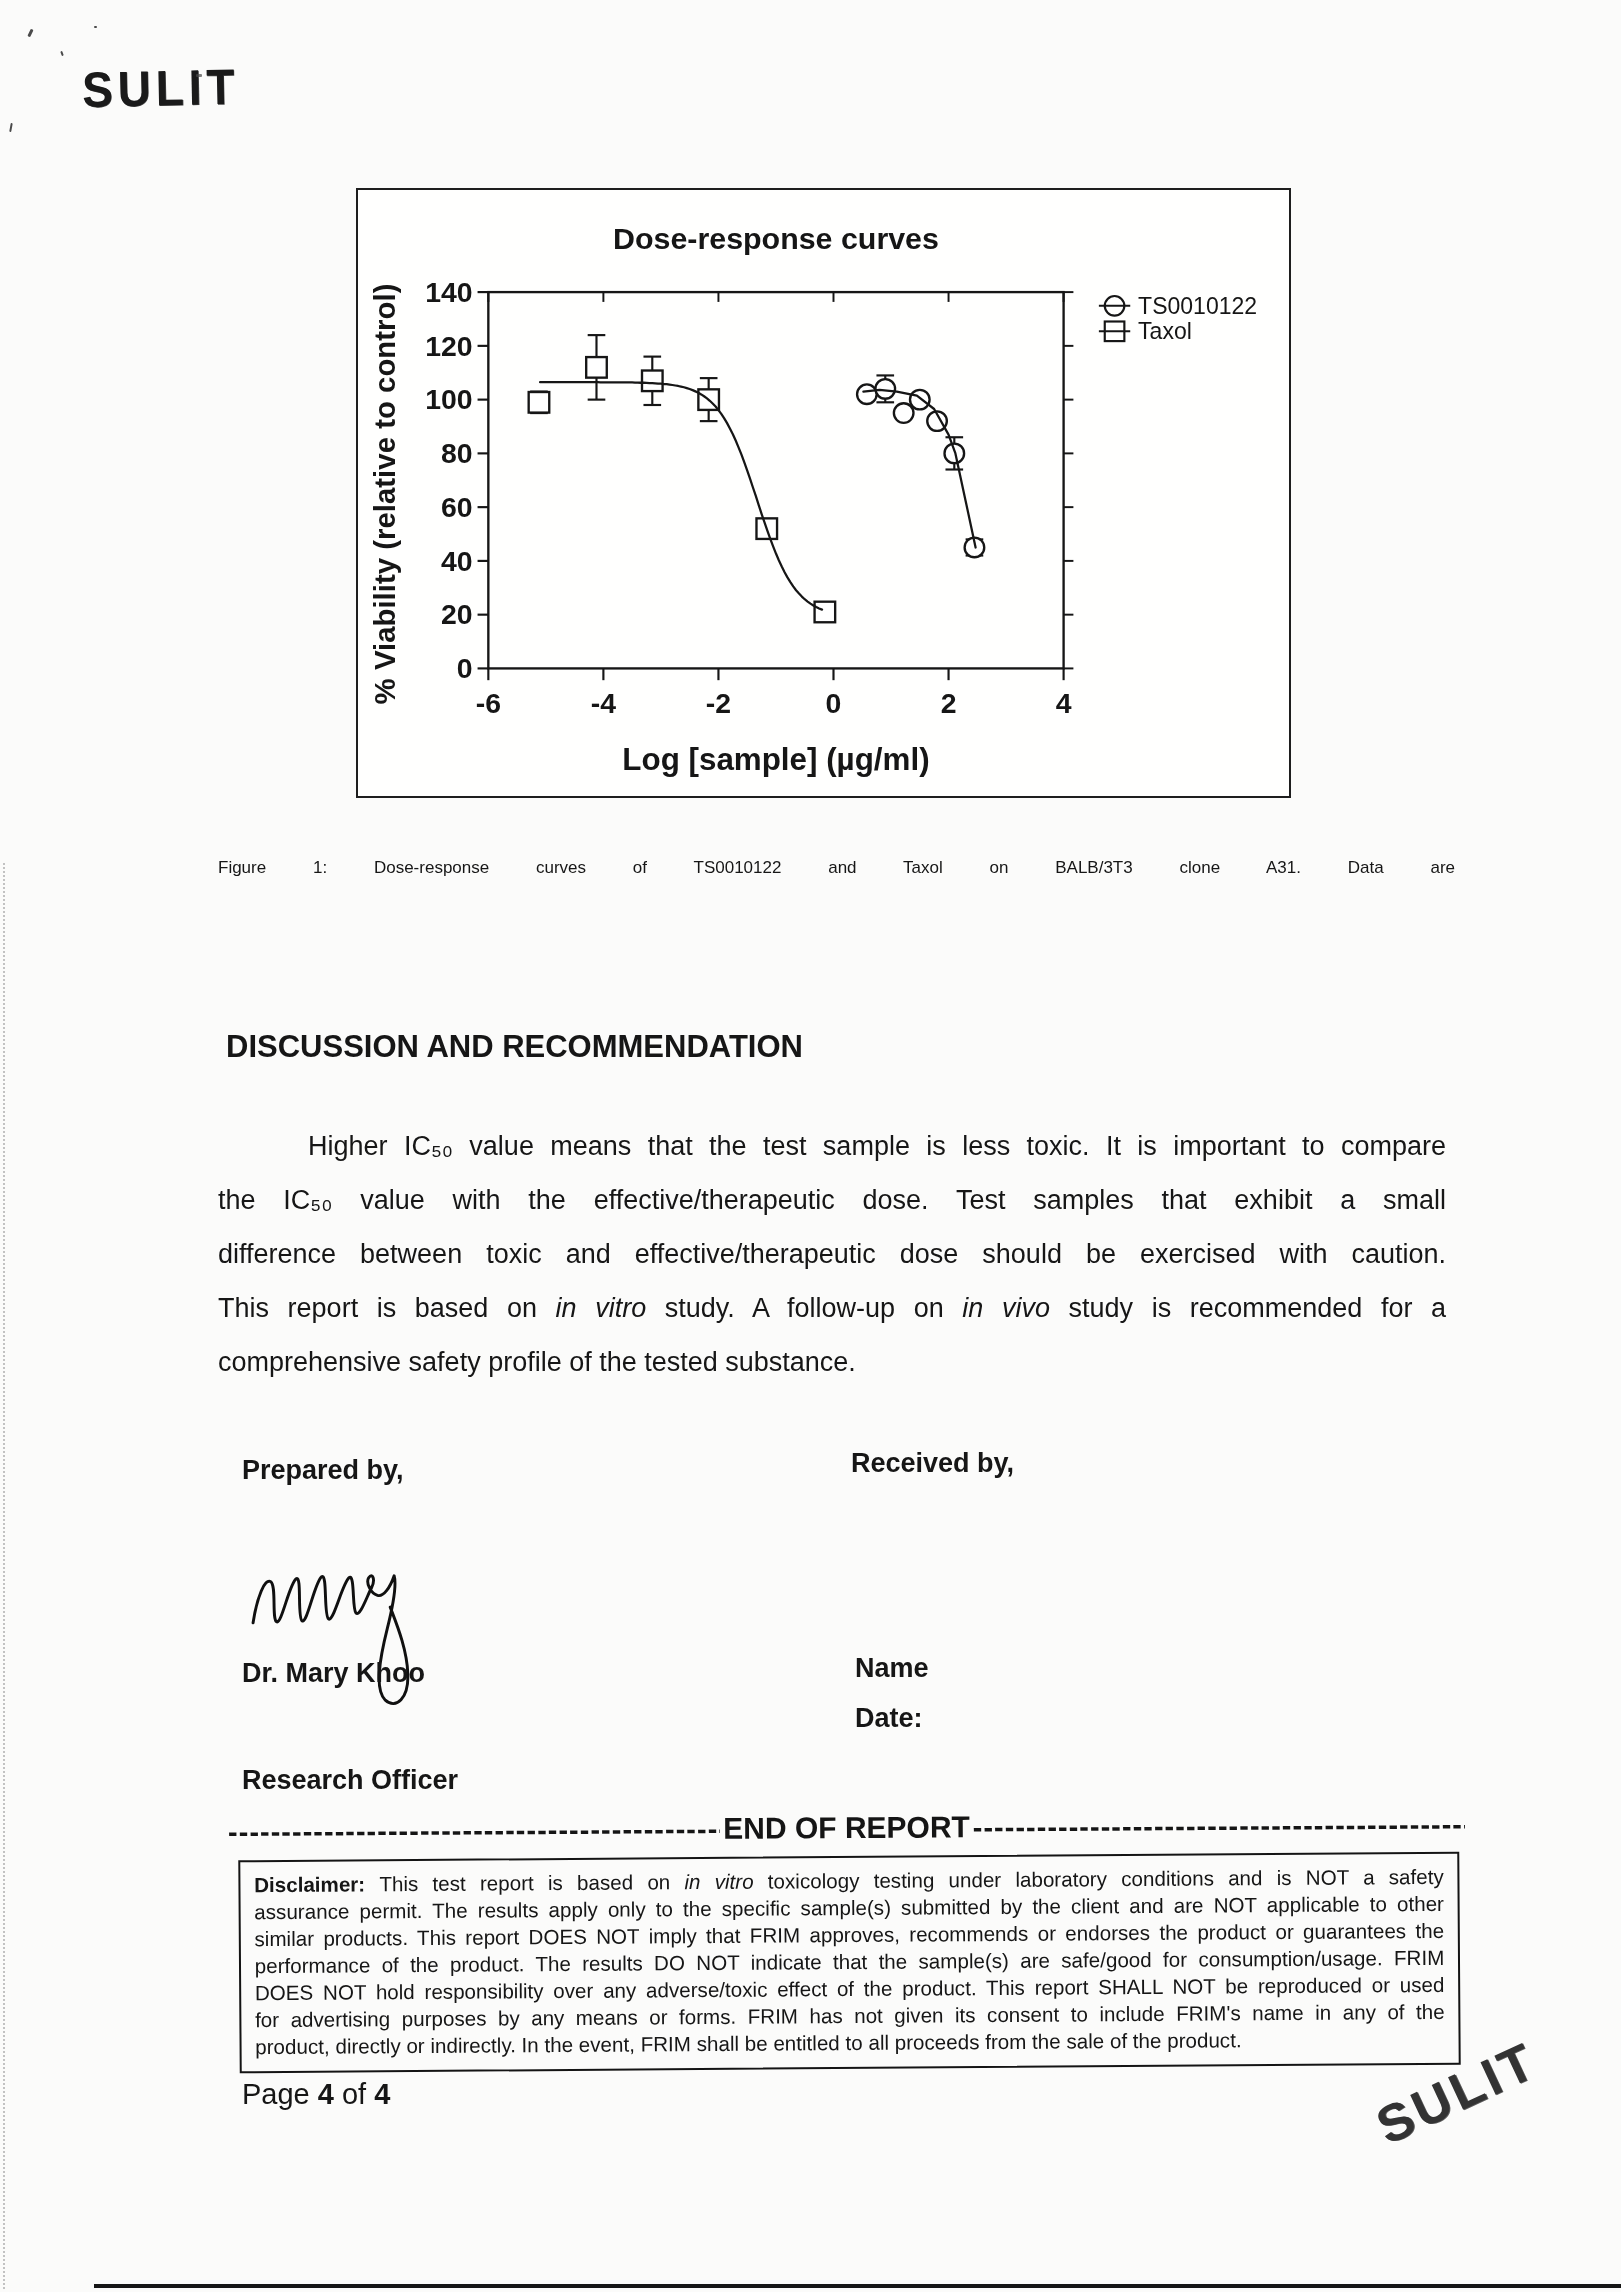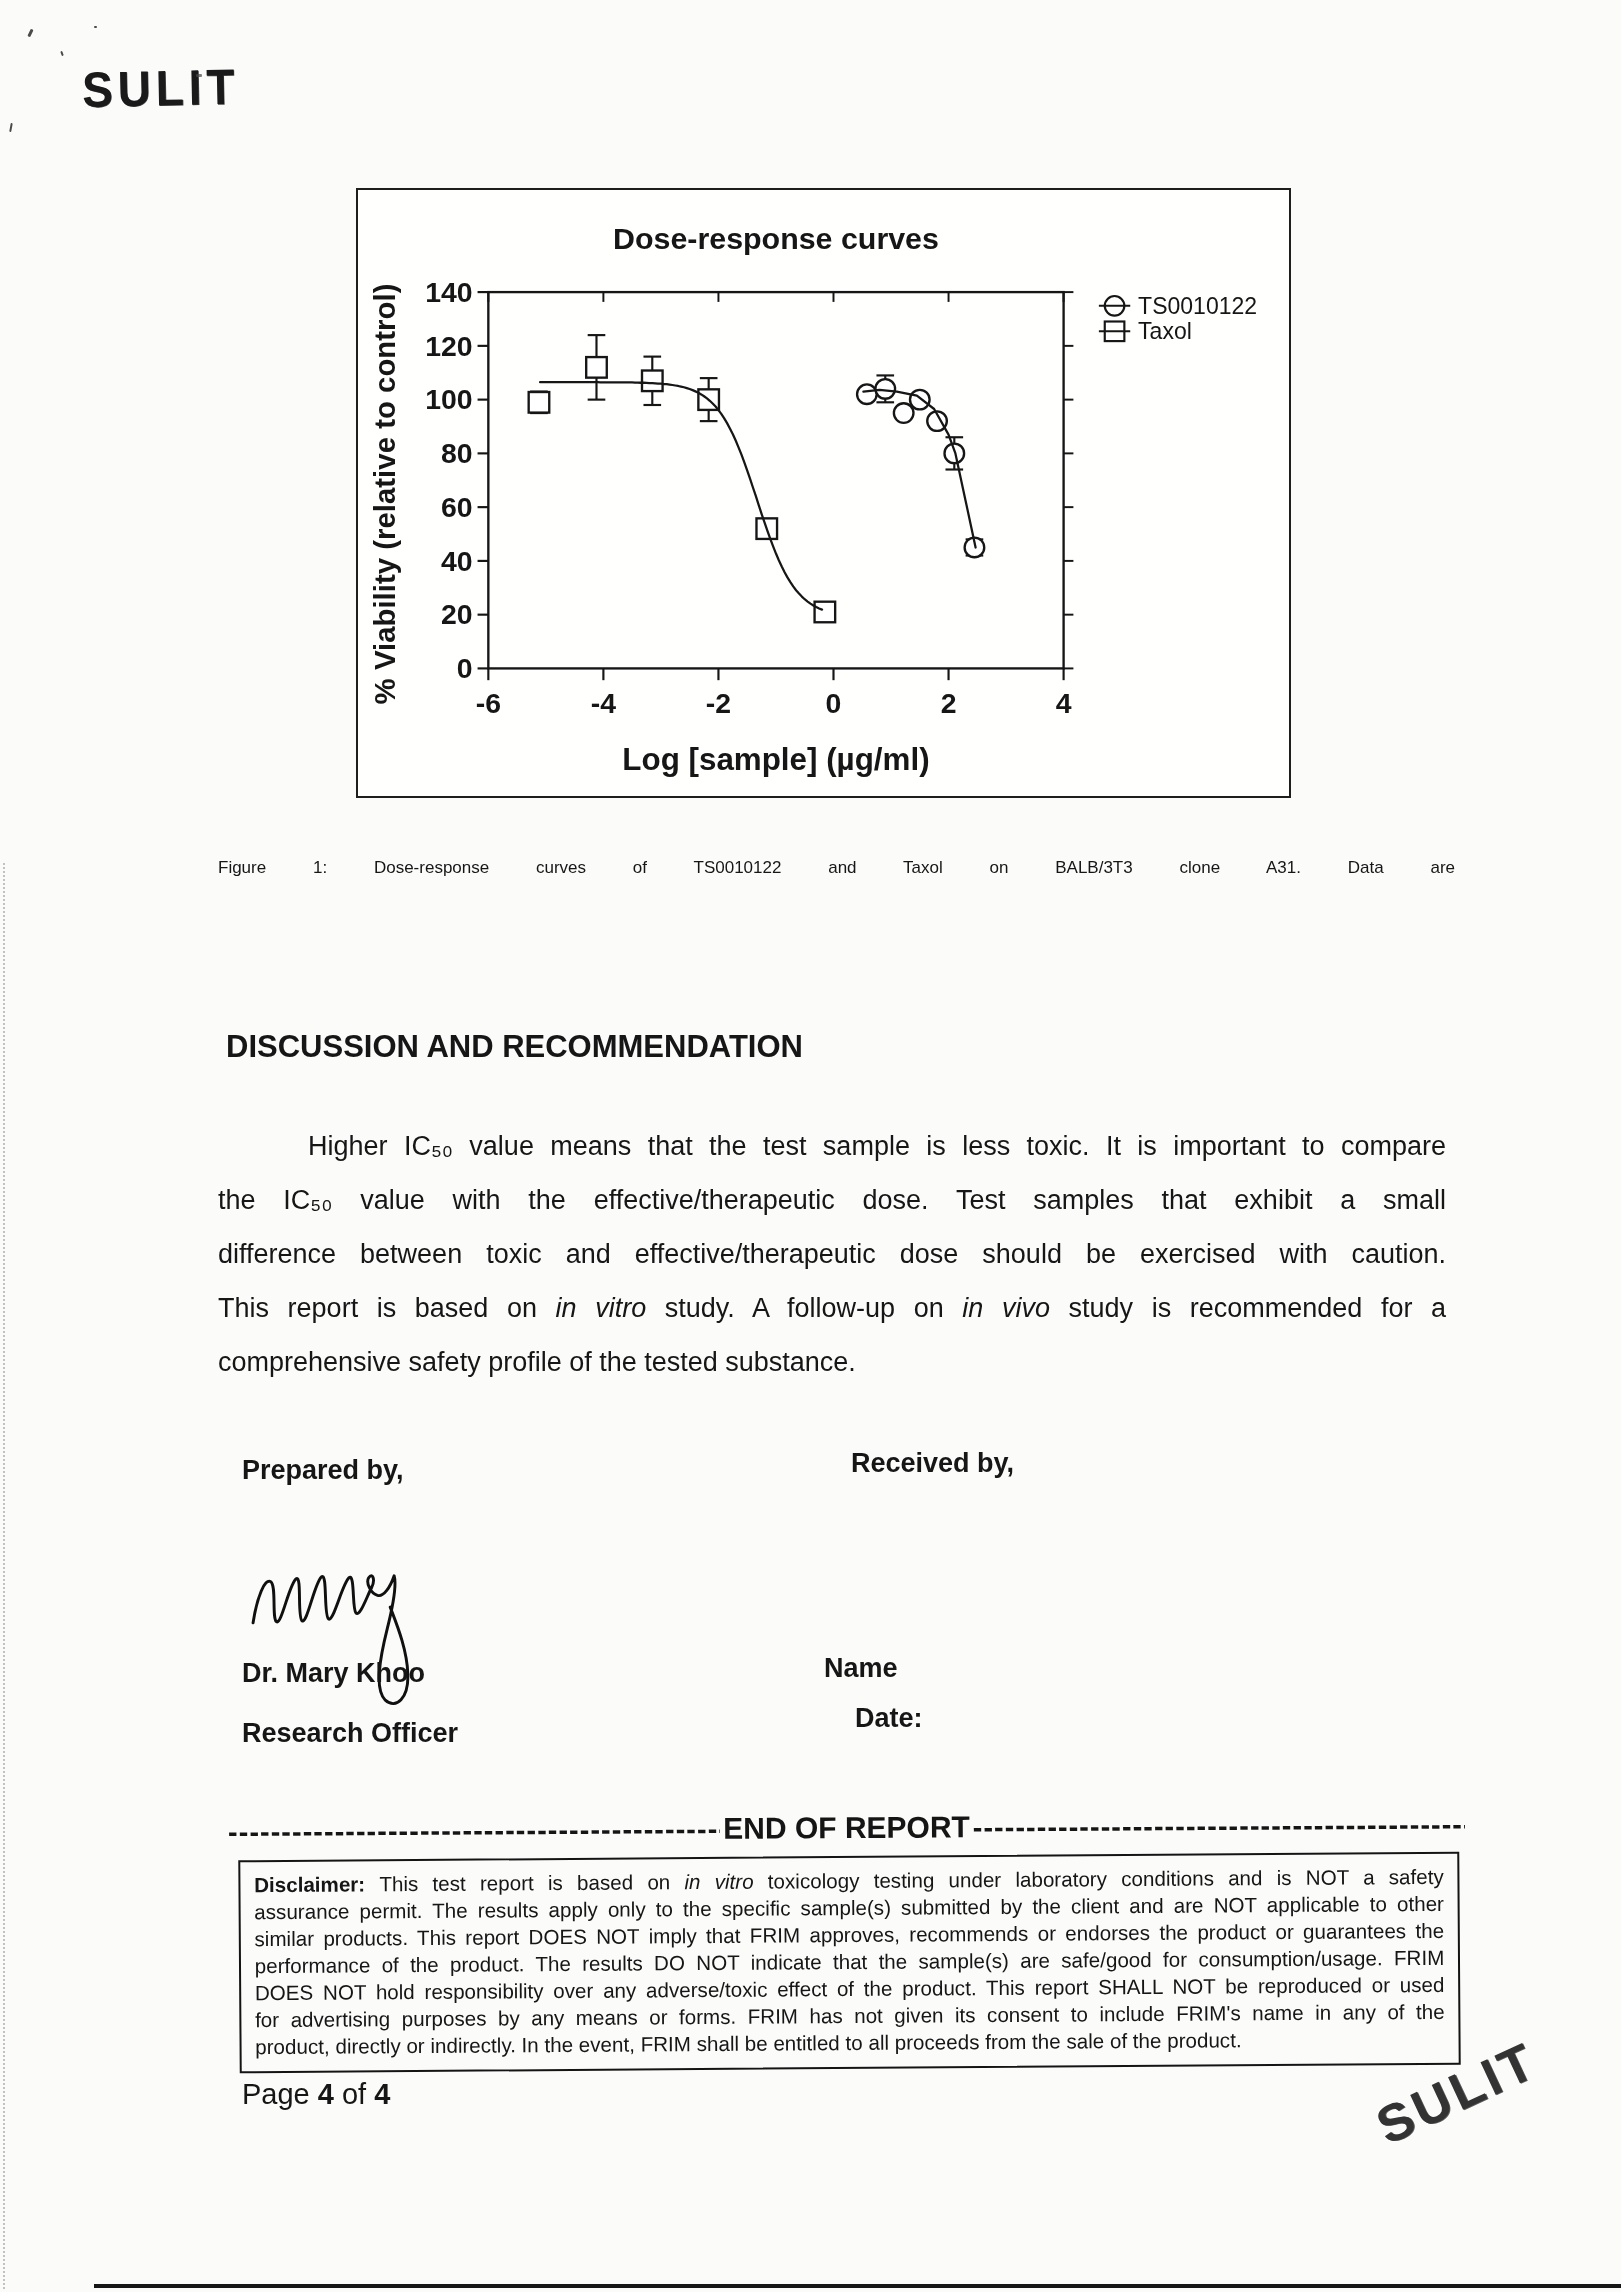--- a/index.html
+++ b/index.html
@@ -33,22 +33,22 @@
   .paragraph{left:218px;top:1119px;width:1228px;font-size:27px;line-height:54px;}
   .tline{text-align:justify;text-align-last:justify;}
   .tline.last{text-align-last:auto;}
   .tline.indent{text-indent:90px;}
   .it{font-style:italic;}
   .bd{font-weight:bold;}
   .fld{position:absolute;font-weight:bold;font-size:27px;white-space:pre;}
   .prepared{left:242px;top:1455px;}
   .received{left:851px;top:1448px;}
   .preparer-name{left:242px;top:1658px;}
-  .preparer-title{left:242px;top:1718px;}
-  .name-label{left:824px;top:1653px;}
+  .preparer-title{left:242px;top:1765px;}
+  .name-label{left:855px;top:1653px;}
   .date-label{left:855px;top:1703px;}
   .signature{left:247px;top:1517px;width:211px;height:191px;}
   
   .eor{
     left:228px;top:1811px;width:1237px;display:flex;align-items:center;
     transform:rotate(-0.35deg);font-weight:bold;color:#151515;
   }
   .eor .dash{flex:1;overflow:hidden;white-space:nowrap;font-size:29px;letter-spacing:1px;}
   .eor .dash-left{text-align:right;}
   .eor .dash-right{text-align:left;}

